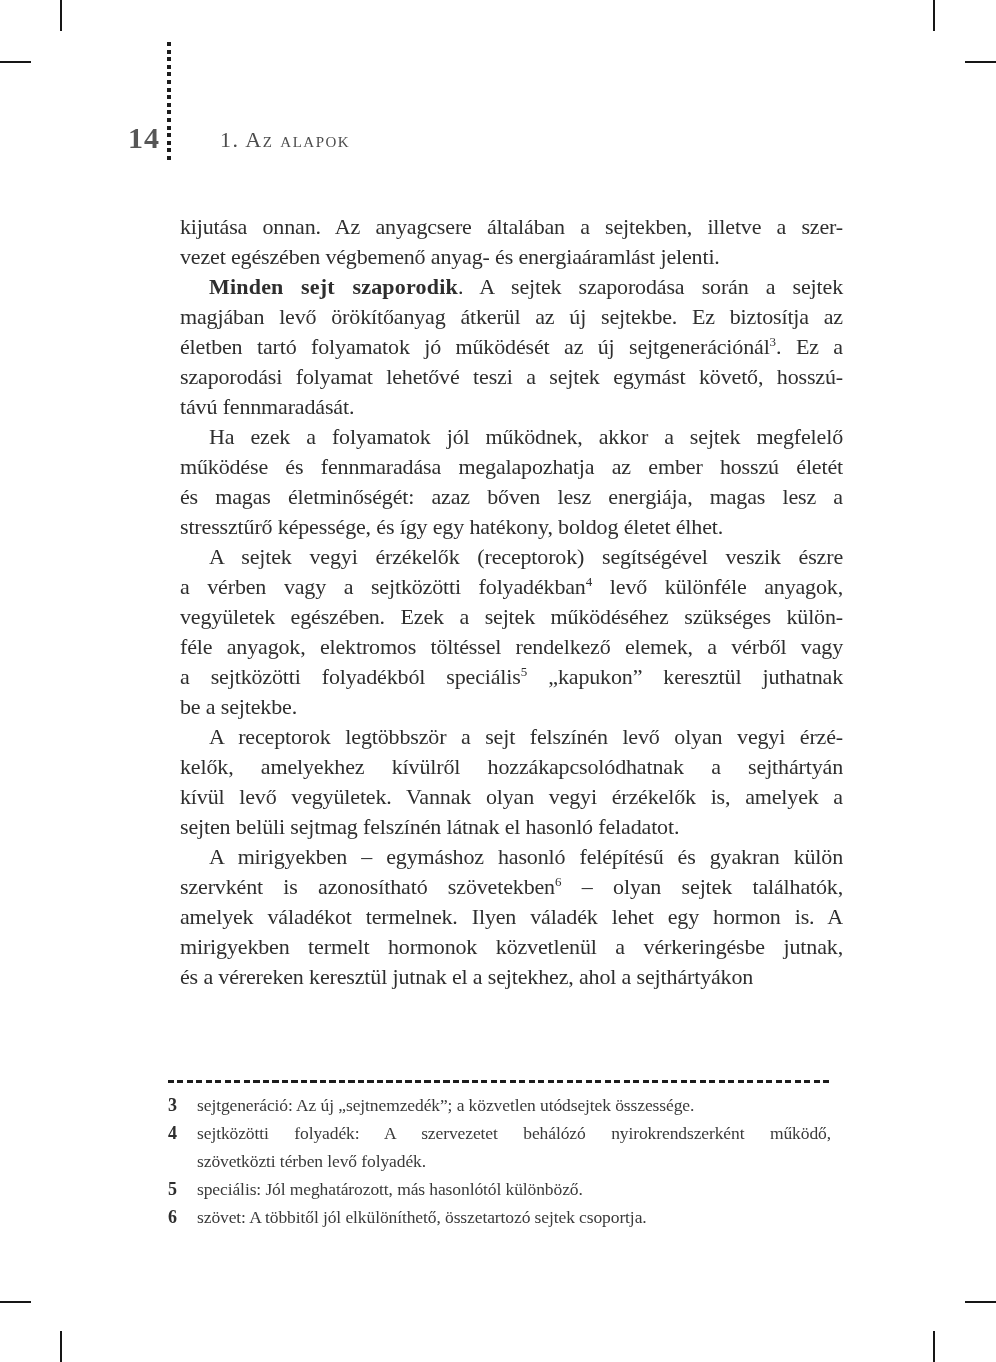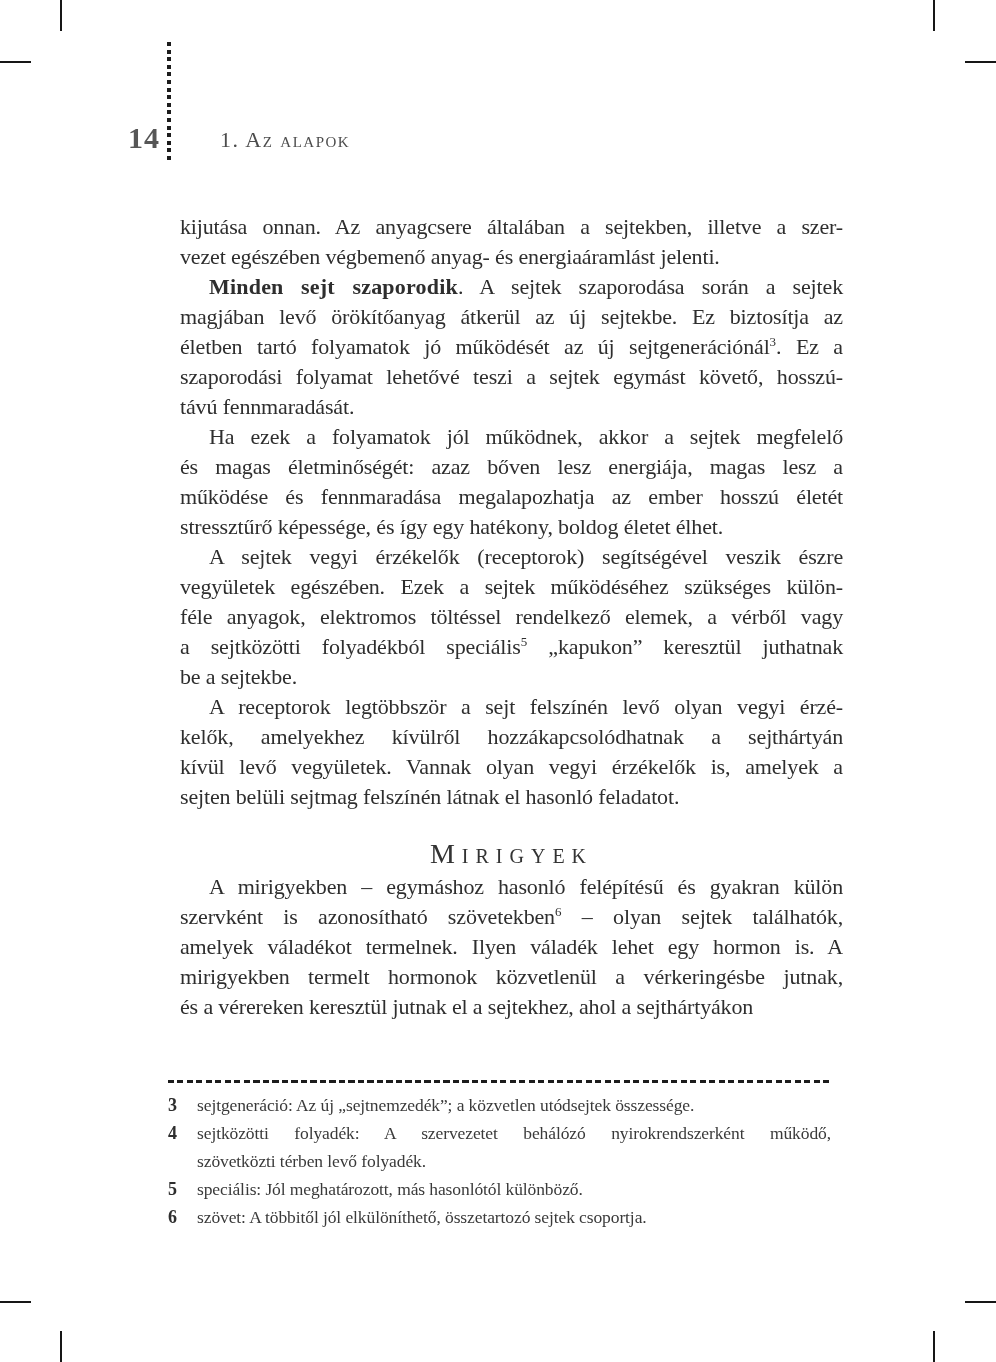--- a/index.html
+++ b/index.html
@@ -95,38 +95,38 @@
       </div>
       <div class="para">
         <div class="line firstline-indent"><span class="b">Minden sejt szaporodik</span><span>. A sejtek szaporodása során a sejtek</span></div>
         <div class="line"><span>magjában levő örökítőanyag átkerül az új sejtekbe. Ez biztosítja az</span></div>
         <div class="line"><span>életben tartó folyamatok jó működését az új sejtgenerációnál</span><span class="sup">3</span><span>. Ez a</span></div>
         <div class="line"><span>szaporodási folyamat lehetővé teszi a sejtek egymást követő, hosszú-</span></div>
         <div class="line lastline"><span>távú fennmaradását.</span></div>
       </div>
       <div class="para">
         <div class="line firstline-indent"><span>Ha ezek a folyamatok jól működnek, akkor a sejtek megfelelő</span></div>
+        <div class="line"><span>működése és fennmaradása megalapozhatja az ember hosszú életét</span></div>
         <div class="line"><span>és magas életminőségét: azaz bőven lesz energiája, magas lesz a</span></div>
-        <div class="line"><span>működése és fennmaradása megalapozhatja az ember hosszú életét</span></div>
         <div class="line lastline"><span>stressztűrő képessége, és így egy hatékony, boldog életet élhet.</span></div>
       </div>
       <div class="para">
         <div class="line firstline-indent"><span>A sejtek vegyi érzékelők (receptorok) segítségével veszik észre</span></div>
+        <div class="line"><span>a vérben vagy a sejtközötti folyadékban</span><span class="sup">4</span><span> levő különféle anyagok,</span></div>
         <div class="line"><span>vegyületek egészében. Ezek a sejtek működéséhez szükséges külön-</span></div>
         <div class="line"><span>féle anyagok, elektromos töltéssel rendelkező elemek, a vérből vagy</span></div>
         <div class="line"><span>a sejtközötti folyadékból speciális</span><span class="sup">5</span><span> „kapukon” keresztül juthatnak</span></div>
         <div class="line lastline"><span>be a sejtekbe.</span></div>
       </div>
       <div class="para">
         <div class="line firstline-indent"><span>A receptorok legtöbbször a sejt felszínén levő olyan vegyi érzé-</span></div>
         <div class="line"><span>kelők, amelyekhez kívülről hozzákapcsolódhatnak a sejthártyán</span></div>
         <div class="line"><span>kívül levő vegyületek. Vannak olyan vegyi érzékelők is, amelyek a</span></div>
         <div class="line lastline"><span>sejten belüli sejtmag felszínén látnak el hasonló feladatot.</span></div>
       </div>
-      <div class="section-heading">Mirigyek</div>
       <div class="para">
         <div class="line firstline-indent"><span>A mirigyekben – egymáshoz hasonló felépítésű és gyakran külön</span></div>
         <div class="line"><span>szervként is azonosítható szövetekben</span><span class="sup">6</span><span> – olyan sejtek találhatók,</span></div>
         <div class="line"><span>amelyek váladékot termelnek. Ilyen váladék lehet egy hormon is. A</span></div>
         <div class="line"><span>mirigyekben termelt hormonok közvetlenül a vérkeringésbe jutnak,</span></div>
         <div class="line lastline"><span>és a vérereken keresztül jutnak el a sejtekhez, ahol a sejthártyákon</span></div>
       </div>
     </main>
 
   <div class="fn-sep"></div>

